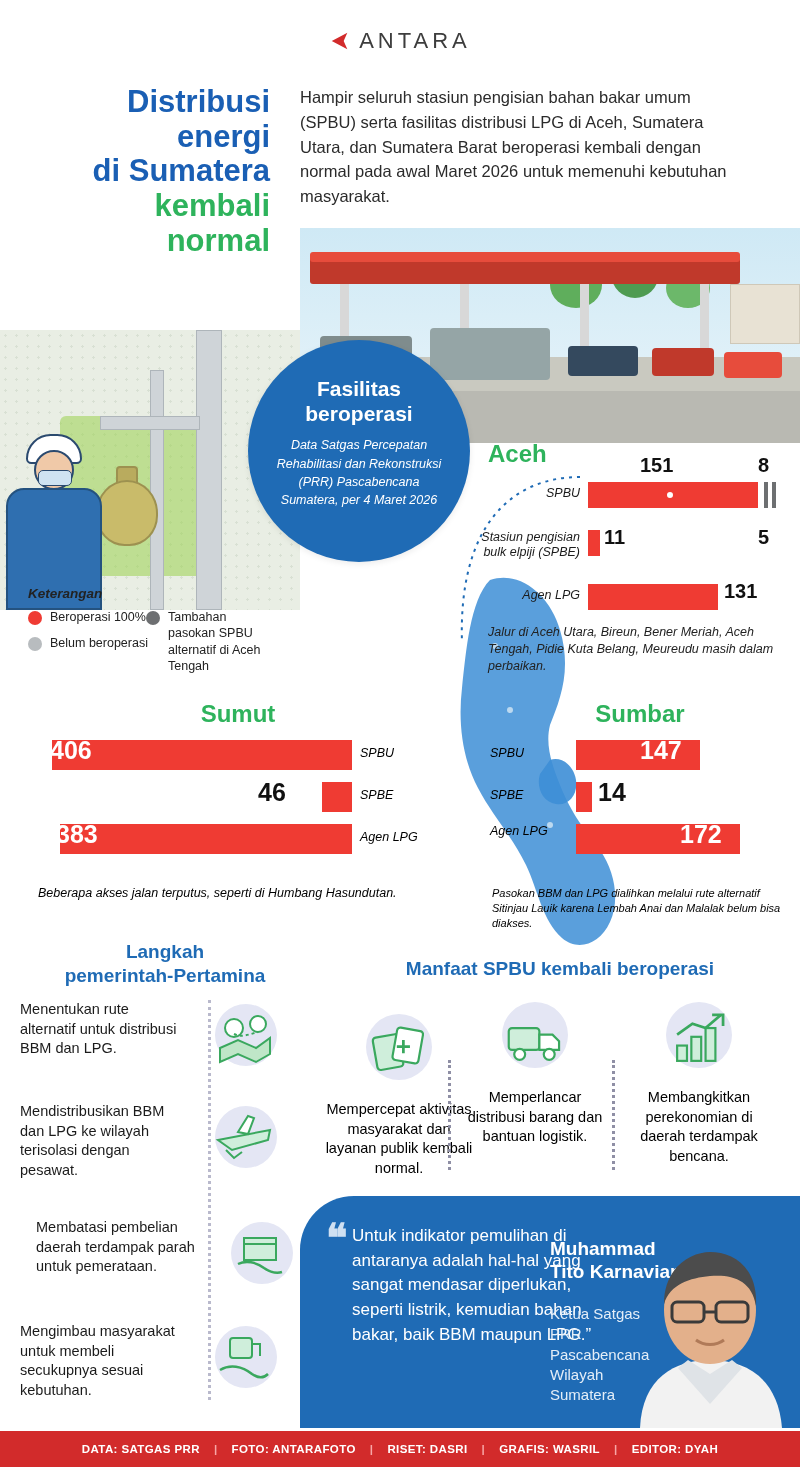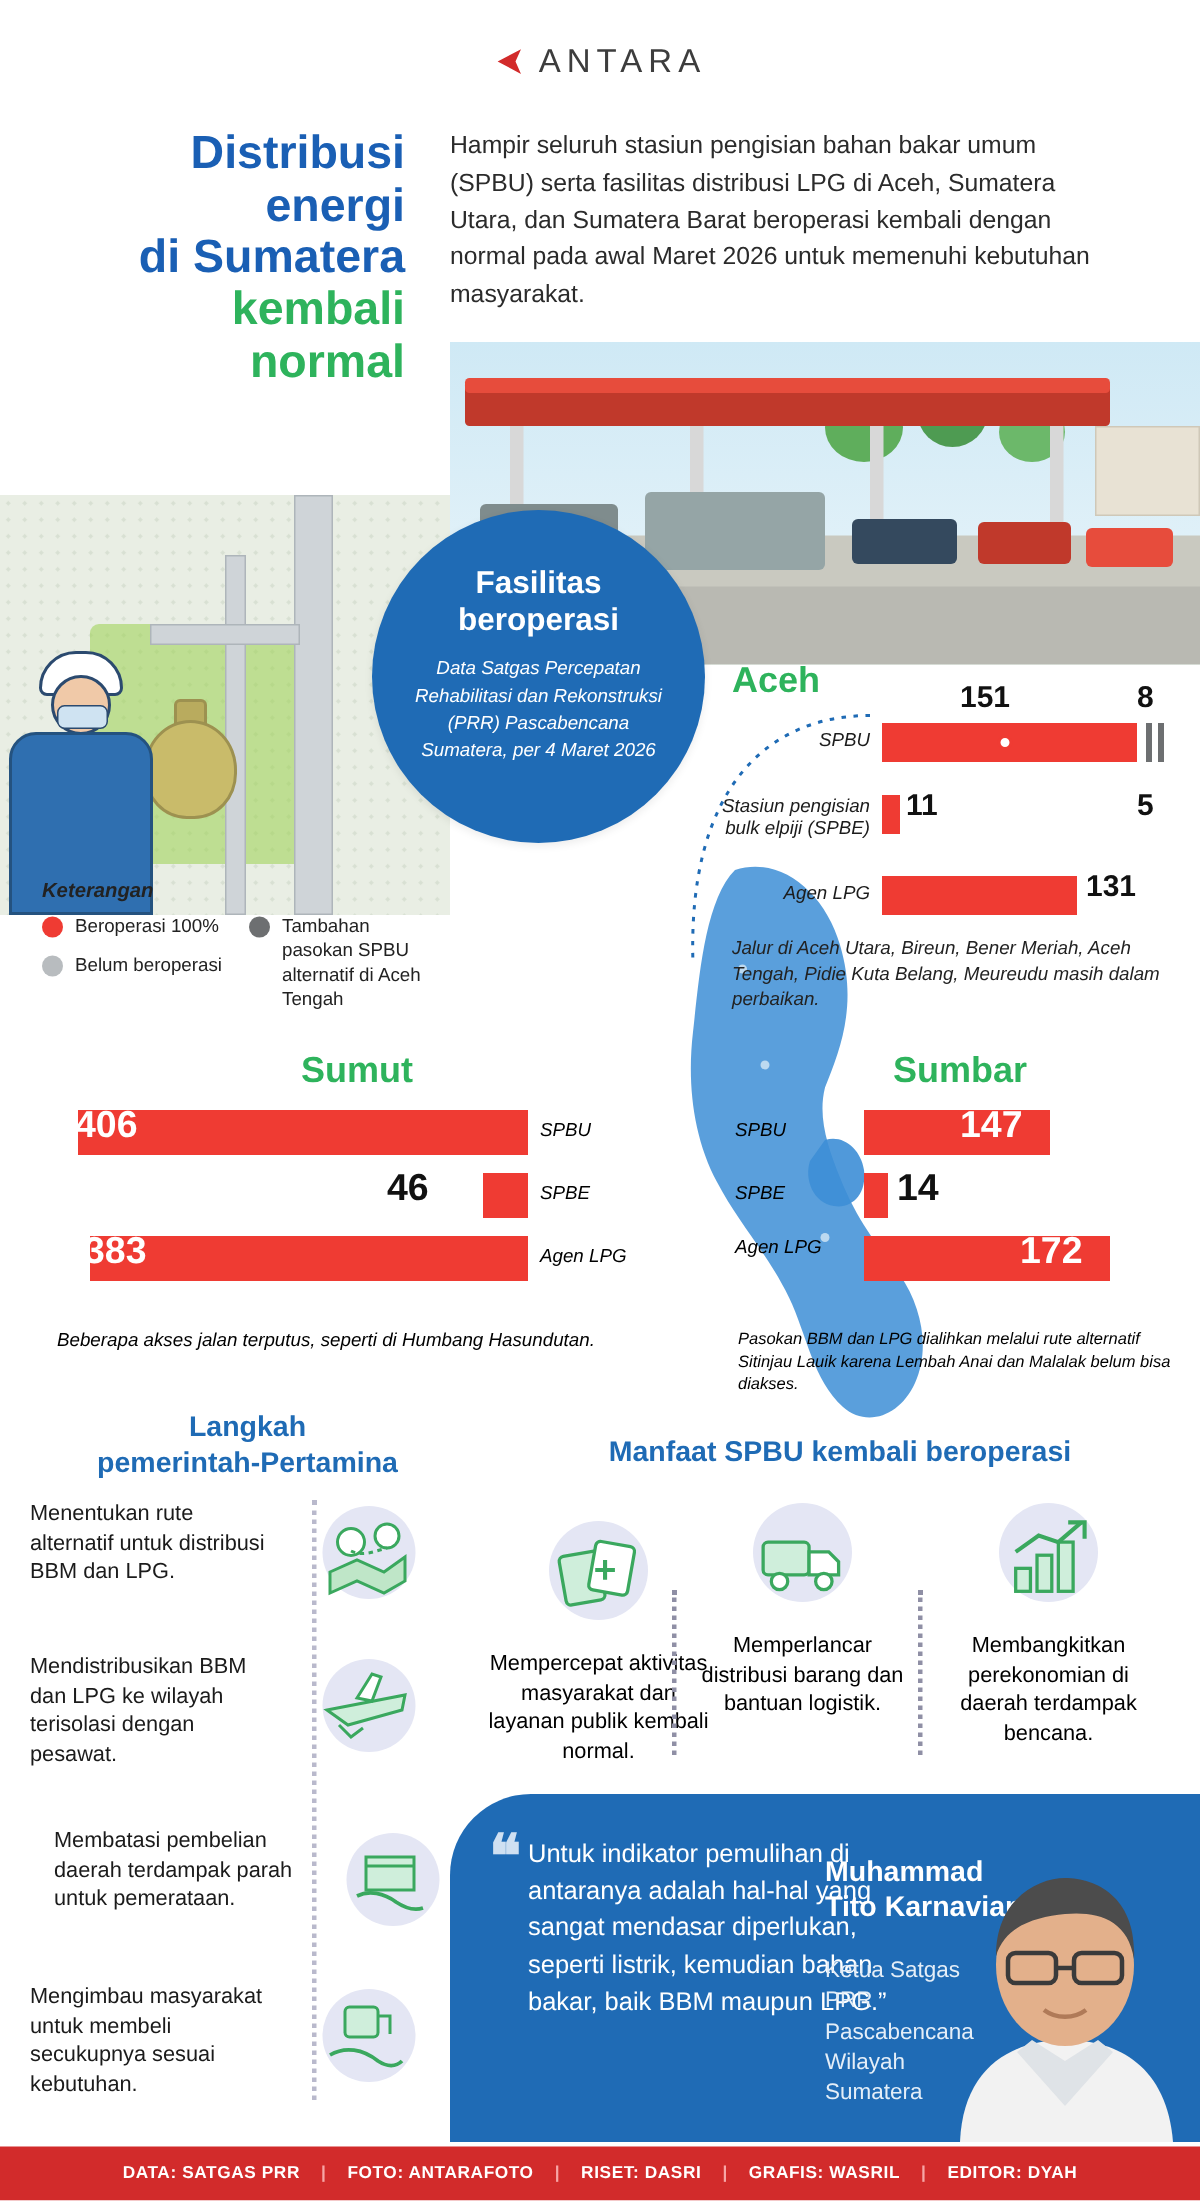--- a/index.html
+++ b/index.html
@@ -77,21 +77,21 @@
   
   .map { position:absolute; left:400px; top:560px; width:300px; height:420px; }
   .map svg { width:100%; height:100%; }
 
   
   .leader { position:absolute; left:452px; top:455px; width:130px; height:190px; }
 
   
   .legend { position:absolute; left:28px; top:586px; width:250px; font-size:12.5px; color:#222; }
   .legend .title { font-weight:bold; font-style:italic; margin-bottom:8px; font-size:13.5px;}
-  .legend-row { display:flex; gap:20px; }
+  .legend-row { display:flex; gap:0; }
   .legend-col { display:flex; gap:8px; width:120px; margin-bottom:10px; }
   .dot { width:14px; height:14px; border-radius:50%; flex:0 0 14px; margin-top:2px;}
   .dot.red { background:#ef3b33; }
   .dot.grey { background:#b8bcbf; }
   .dot.dark { background:#6d6f71; }
   .legend-col span { line-height:1.3; }
 
   
   .aceh { position:absolute; left:480px; top:440px; width:300px; }
   .region-title { font-size:24px; font-weight:bold; color:#2eb35c; }

